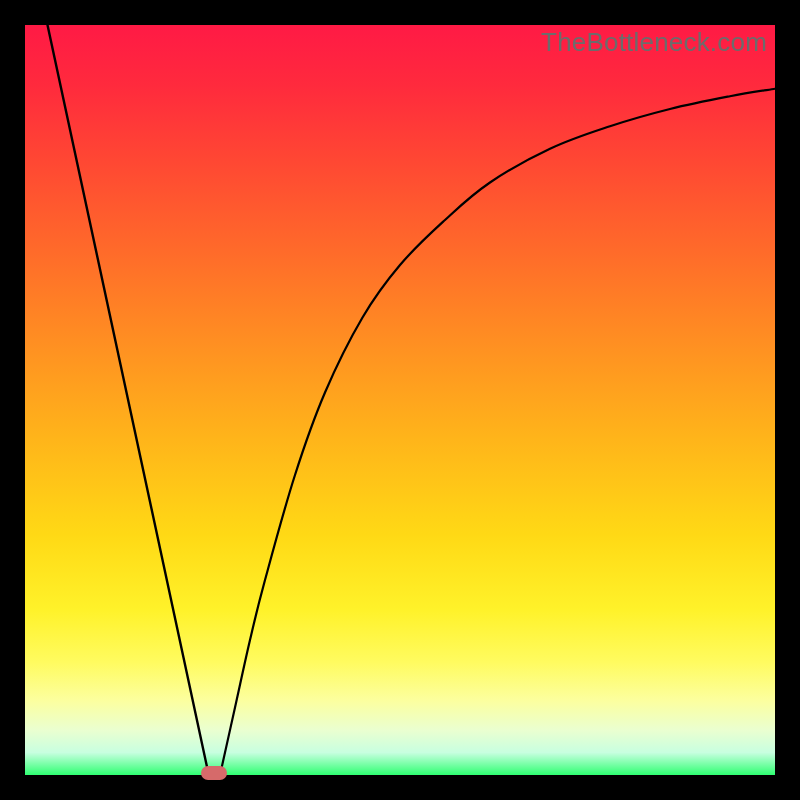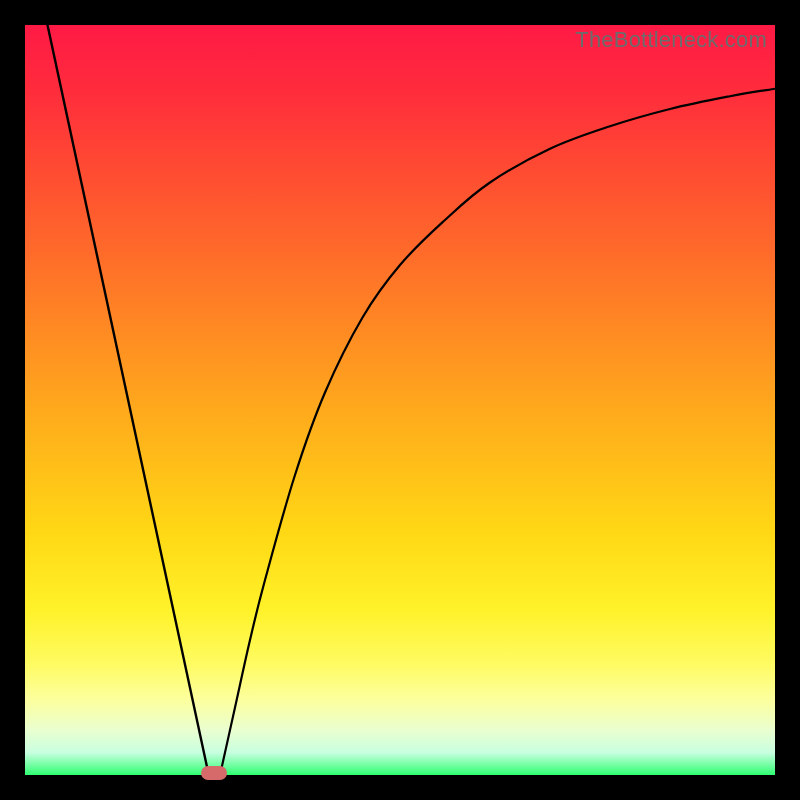--- a/index.html
+++ b/index.html
@@ -37,21 +37,21 @@
       #eaffd0 94%,
       #c8ffe0 97%,
       #2fff72 100%
     );
   }
   .watermark {
     position: absolute;
     top: 2px;
     right: 8px;
     color: #6c6c6c;
-    font-size: 22px;
+    font-size: 26px;
     font-weight: 400;
     letter-spacing: 0.2px;
     z-index: 5;
     margin-left: 25px;
   }
   svg {
     position: absolute;
     left: 0;
     top: 0;
     width: 750px;

